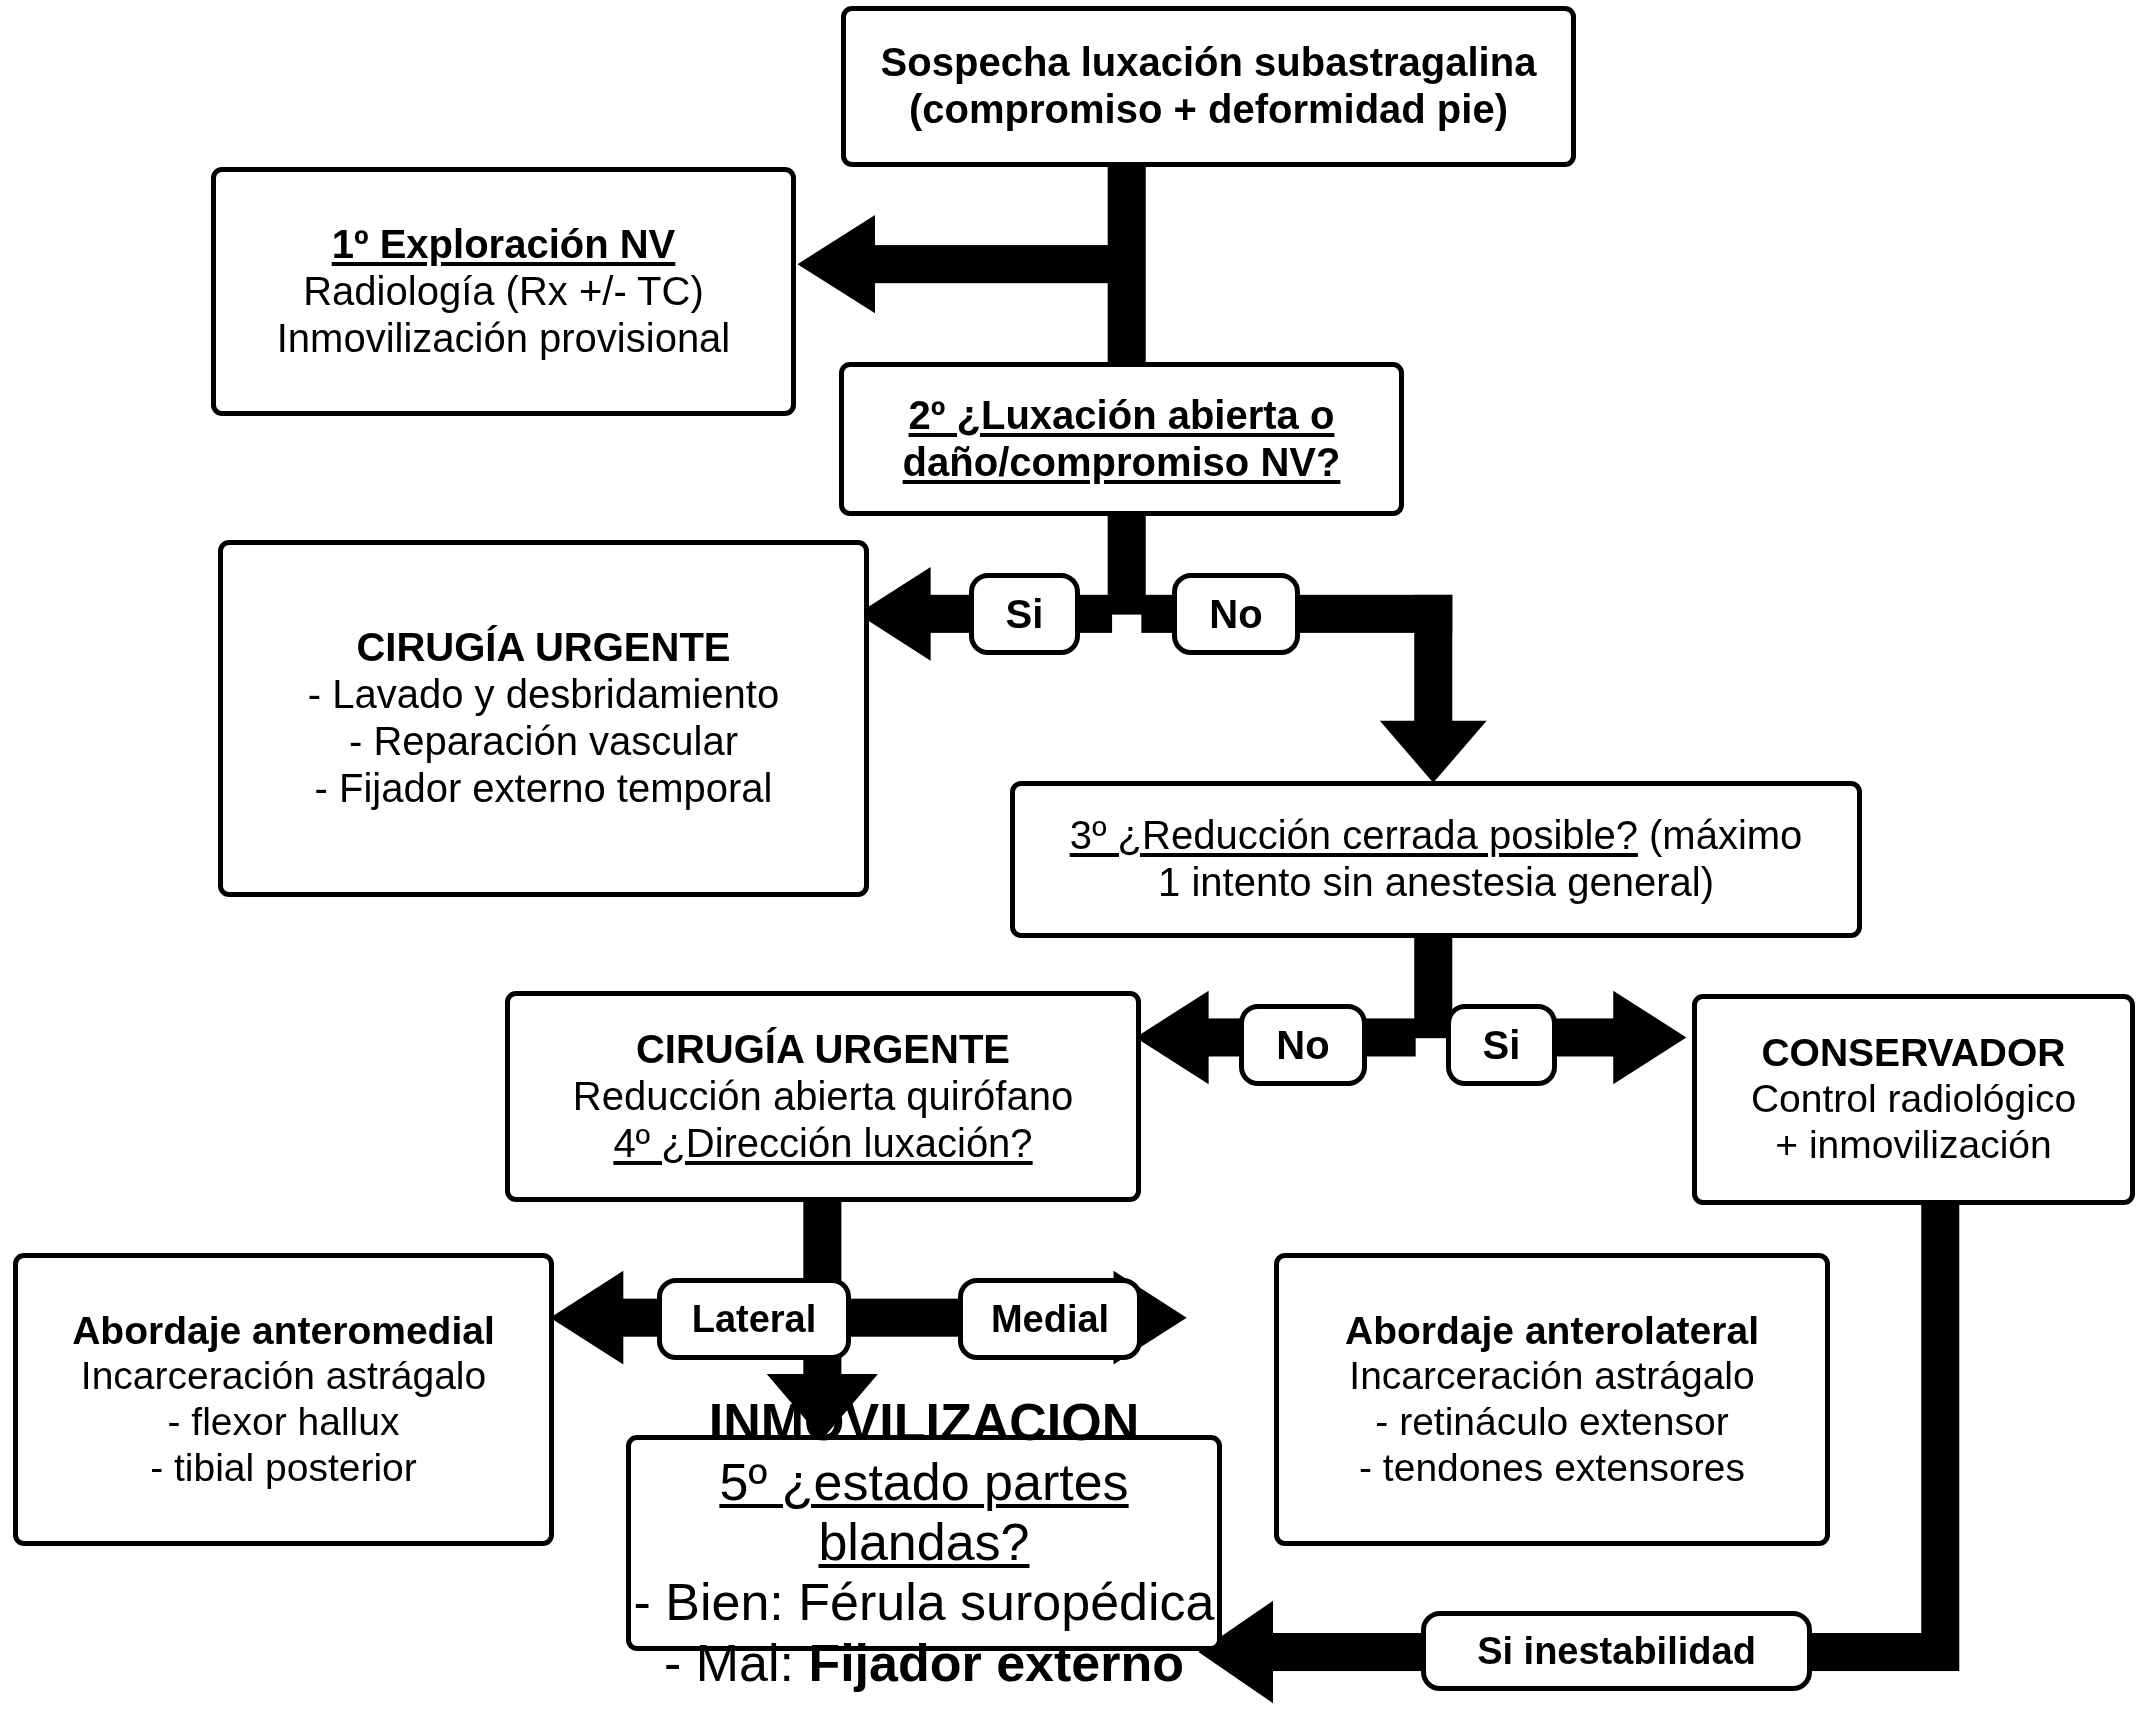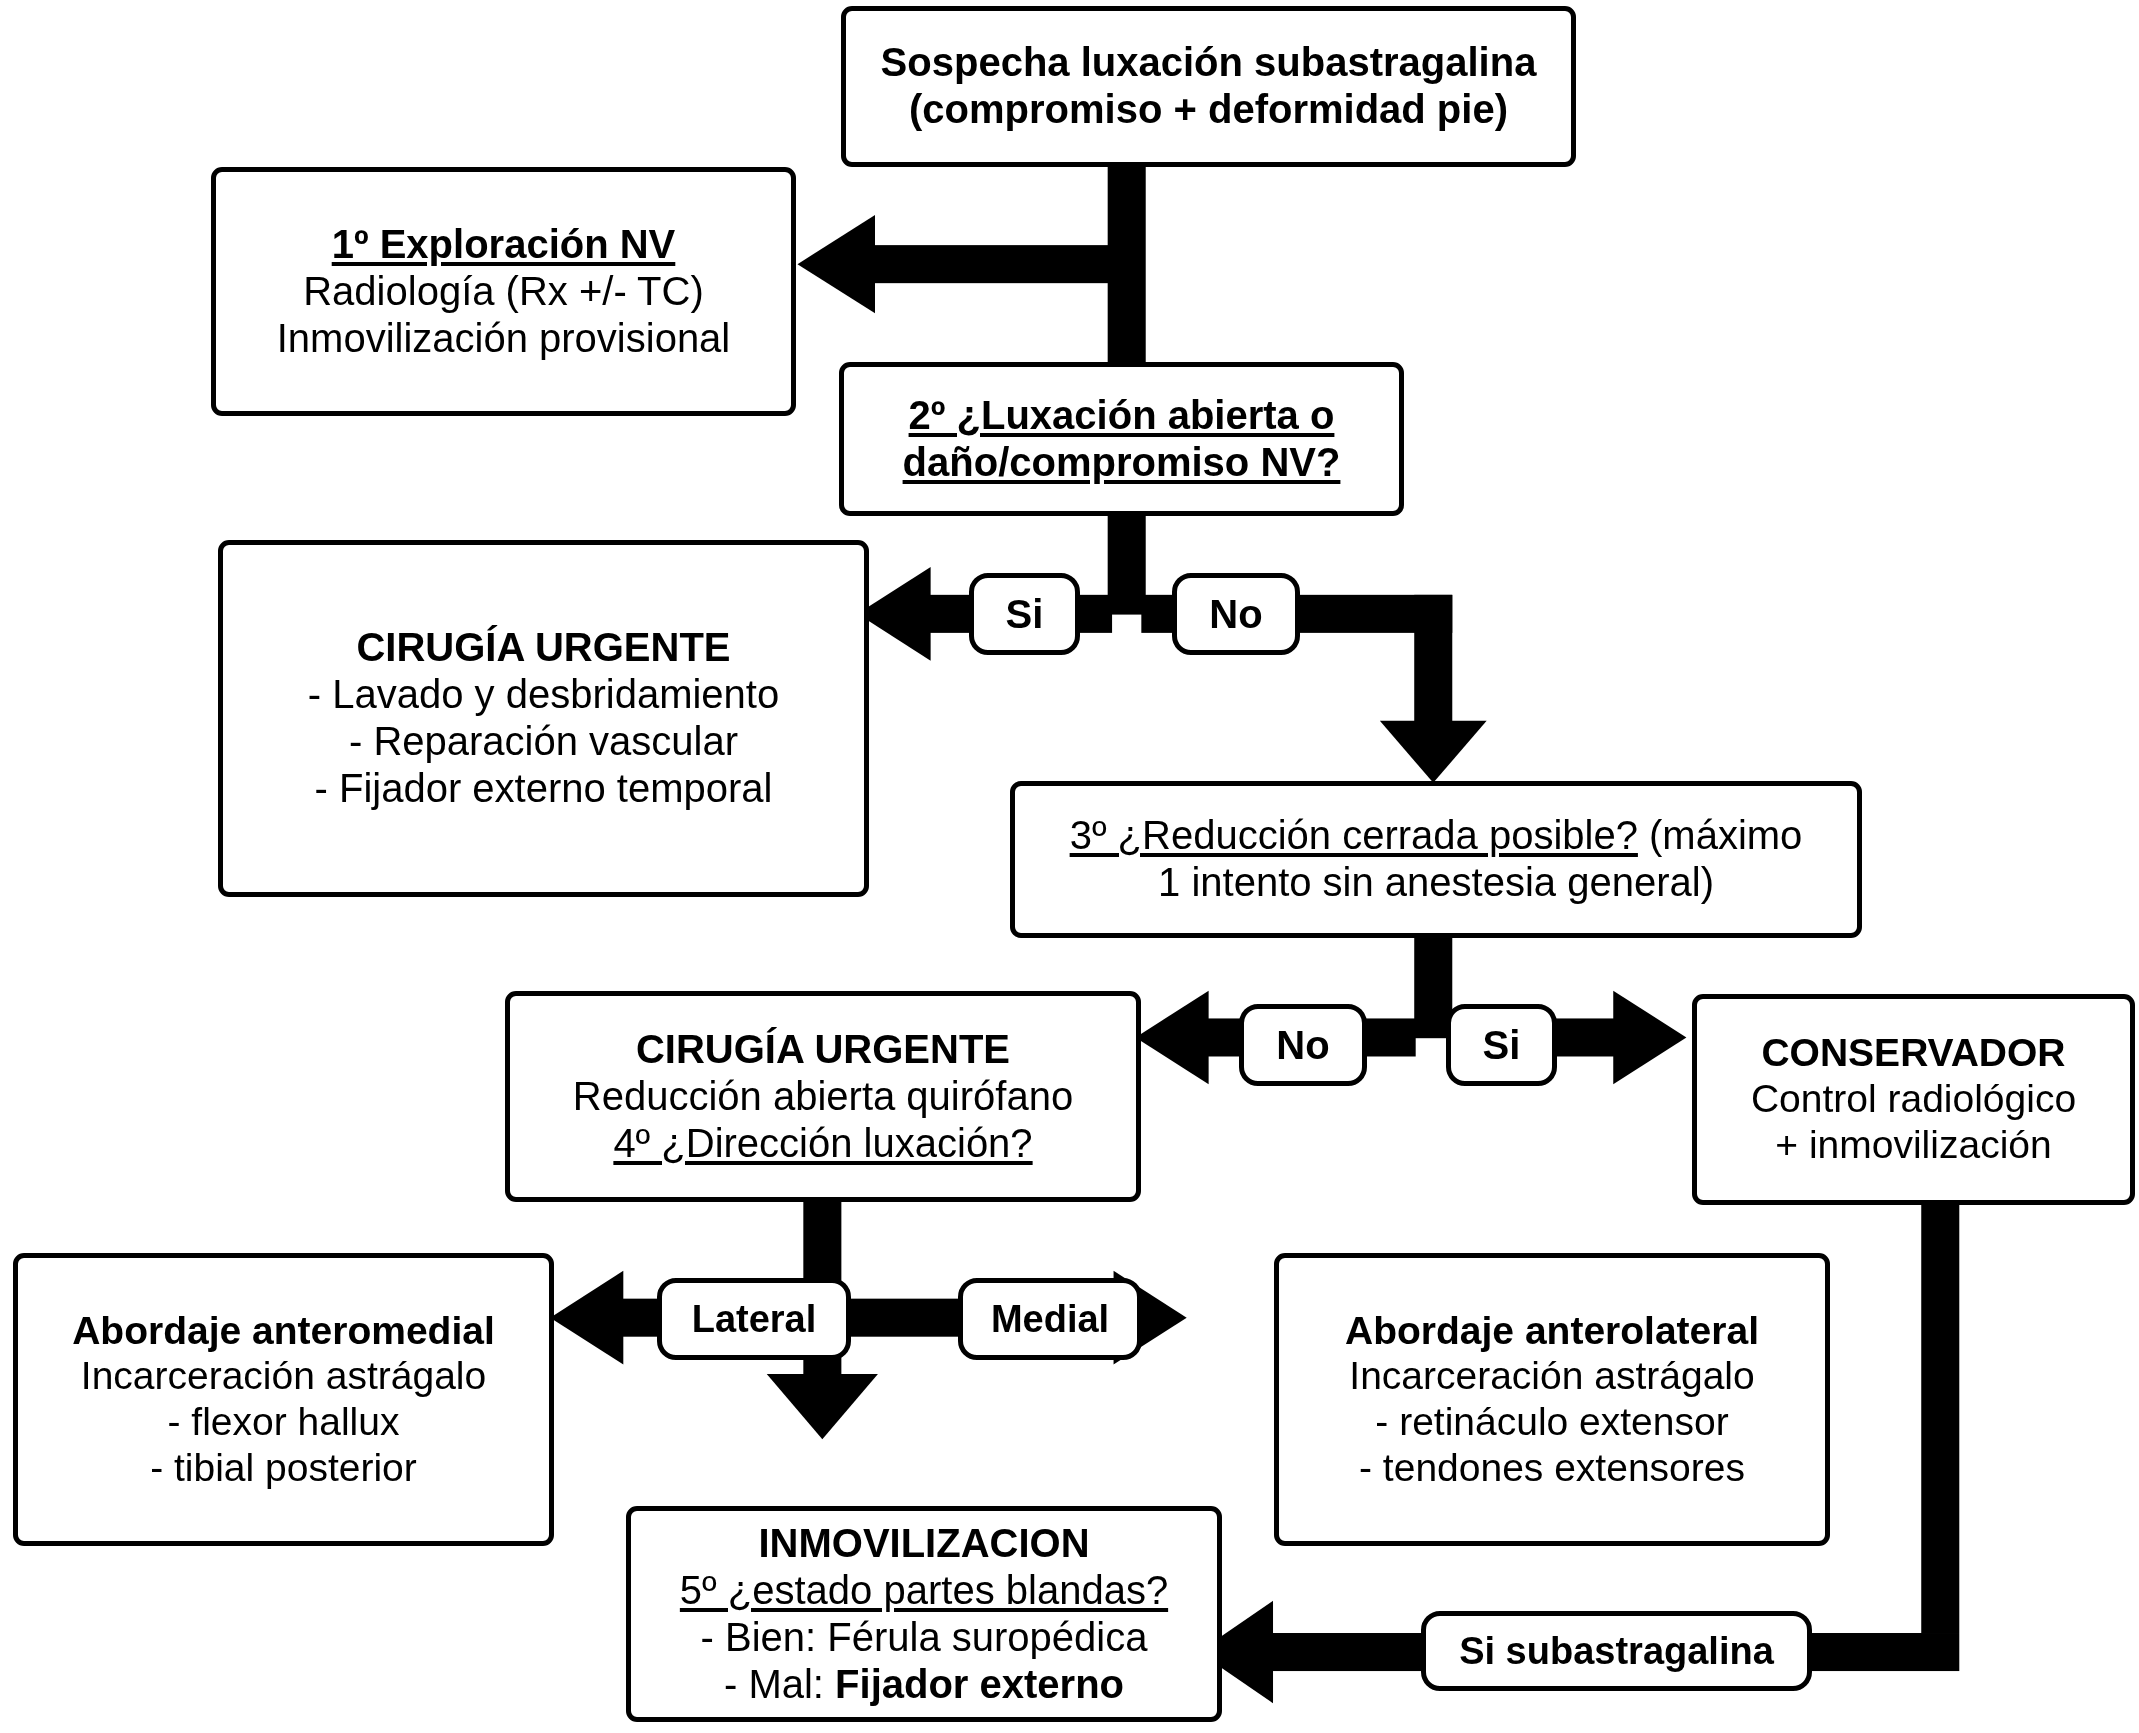--- a/index.html
+++ b/index.html
@@ -43,21 +43,21 @@
   
   #n-sospecha{left:841px;top:5.9px;width:735px;height:161px;font-size:40px;font-weight:bold;}
   #n-explor  {left:211px; top:167px;width:585px;height:249px;font-size:40px;}
   #n-lux2    {left:839px;top:362px;width:565px;height:154px;font-size:40px;font-weight:bold;}
   #n-cir1    {left:218px; top:540px;width:651px;height:357px;font-size:40px;}
   #n-red3    {left:1010px;top:781px;width:852px;height:157px;font-size:40px;}
   #n-cir2    {left:505px; top:991px;width:636px;height:211px;font-size:40px;}
   #n-conserv {left:1692px;top:994px;width:443px;height:211px;font-size:39px;}
   #n-antmed  {left:13px;  top:1253px;width:541px;height:293px;font-size:39px;}
   #n-antlat  {left:1274px;top:1253px;width:556px;height:293px;font-size:39px;}
-  #n-inmov   {left:626px; top:1506px;width:596px;height:216px;font-size:40px;}
+  #n-inmov   {left:626px; top:1435px;width:596px;height:216px;font-size:52px;}
   
   #p-si1 {left:969px;top:573px; width:111px;height:82px;}
   #p-no1 {left:1172px;top:573px; width:128px;height:82px;}
   #p-no2 {left:1239px;top:1004px;width:128px;height:82px;}
   #p-si2 {left:1446px;top:1004px;width:111px;height:82px;}
   #p-lat {left:657px; top:1278px;width:194px;height:82px;font-size:38px;}
   #p-med {left:958px;top:1278px;width:184px;height:82px;font-size:38px;}
   #p-ines{left:1421px;top:1611px;width:391px;height:80px;font-size:38px;}
 </style>
 </head>
@@ -169,16 +169,16 @@
     <span class="ln">- Bien: Férula suropédica</span>
     <span class="ln"><span>- Mal: </span><span class="b">Fijador externo</span></span>
   </div>
 
   <div class="pill" id="p-si1">Si</div>
   <div class="pill" id="p-no1">No</div>
   <div class="pill" id="p-no2">No</div>
   <div class="pill" id="p-si2">Si</div>
   <div class="pill" id="p-lat">Lateral</div>
   <div class="pill" id="p-med">Medial</div>
-  <div class="pill" id="p-ines">Si subastragalina</div>
+  <div class="pill" id="p-ines">Si inestabilidad</div>
 
 </div>
 
 
 </body></html>

